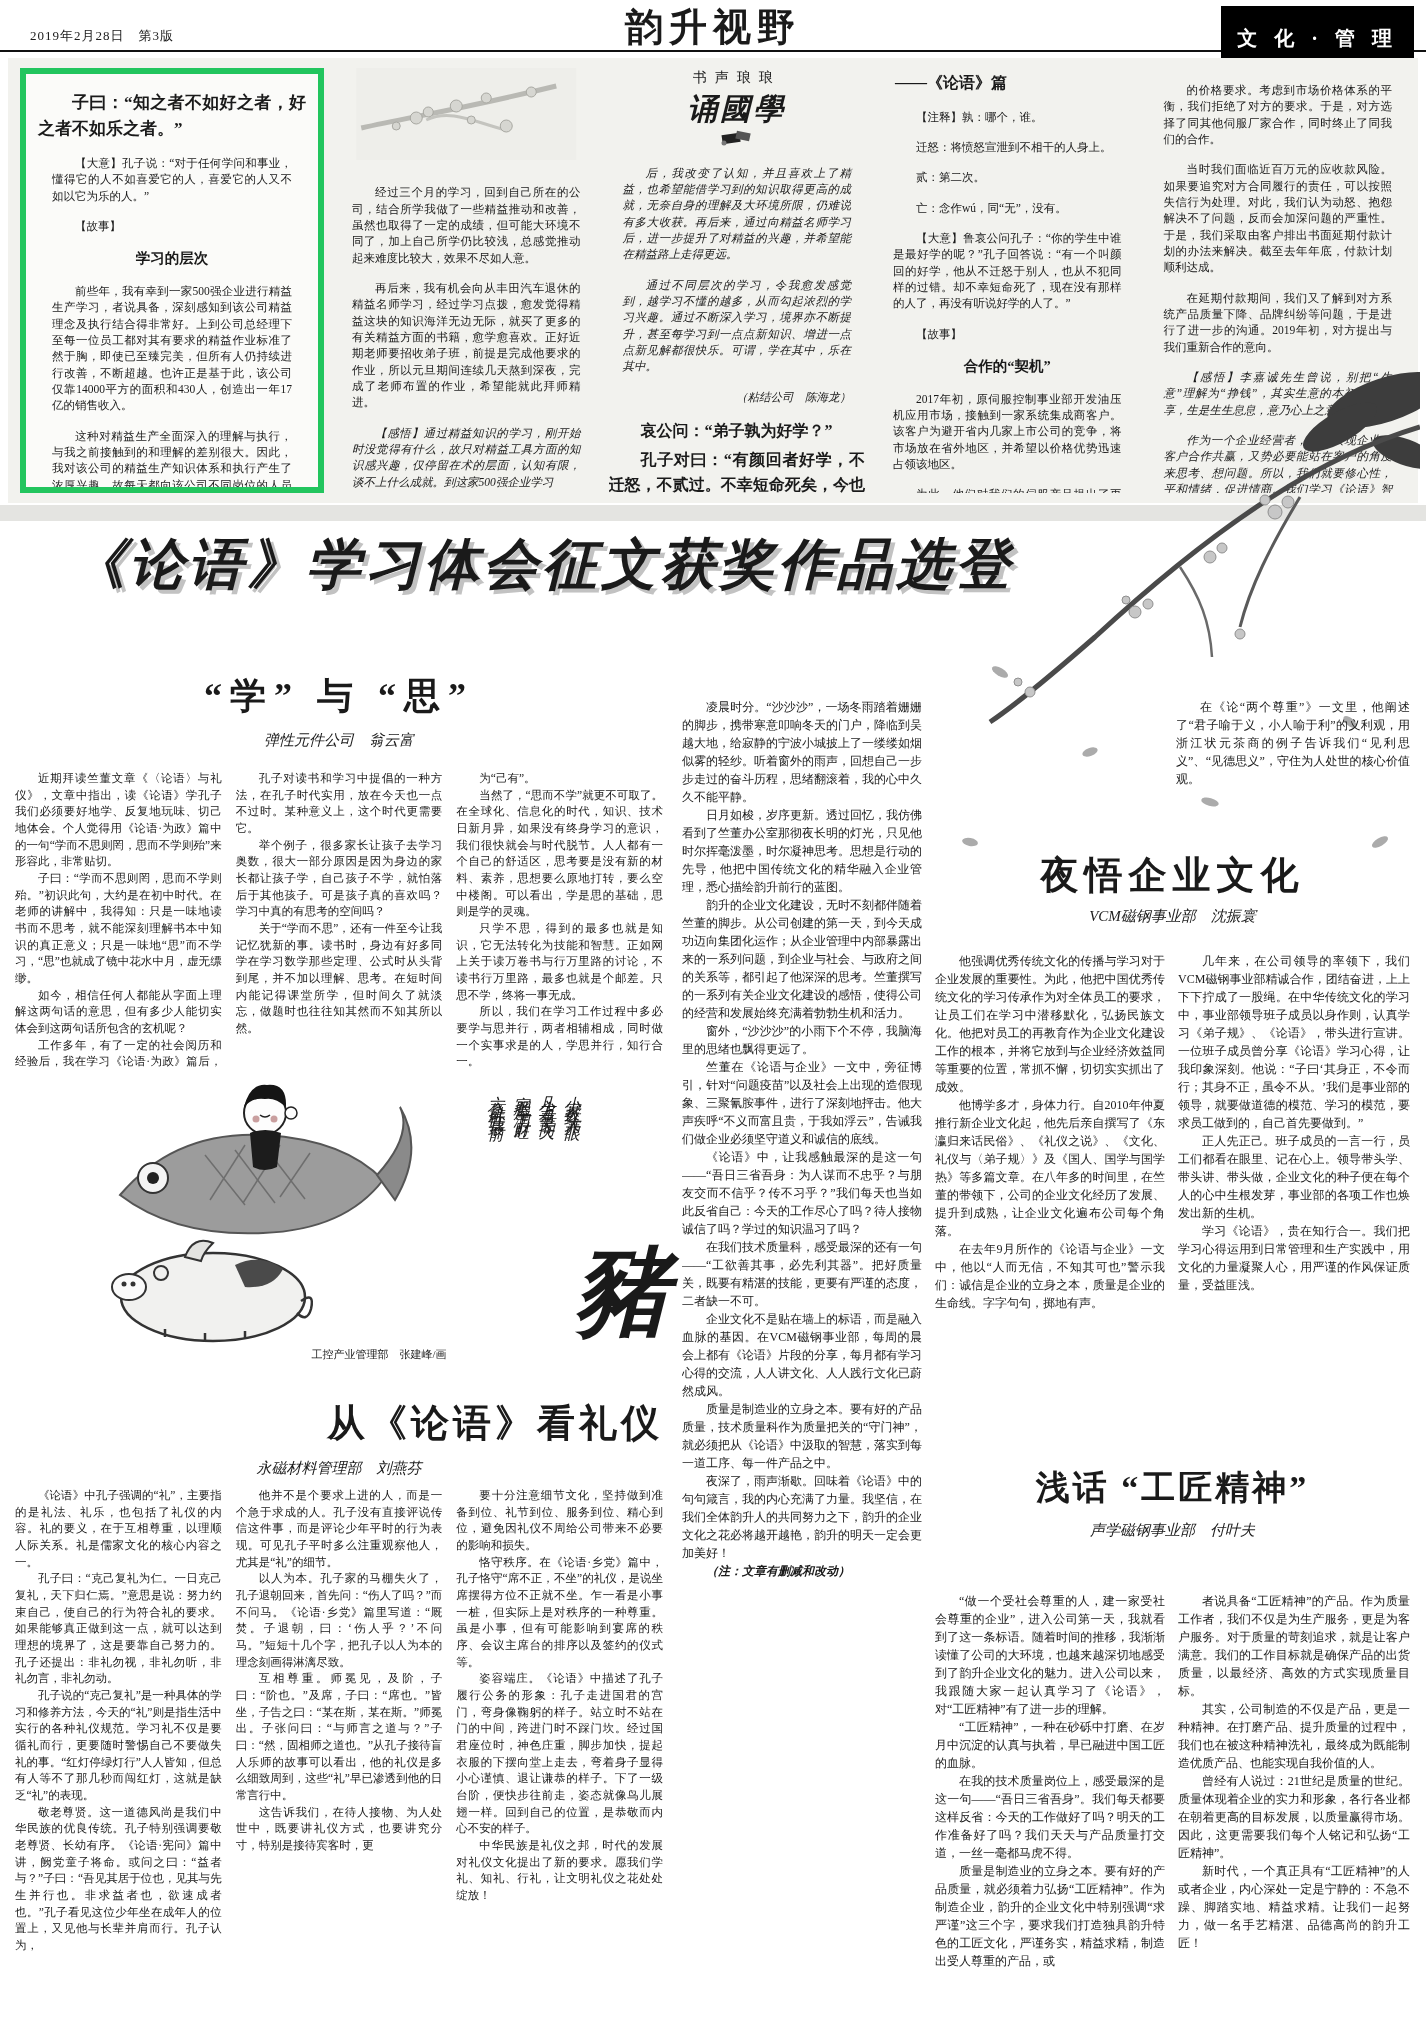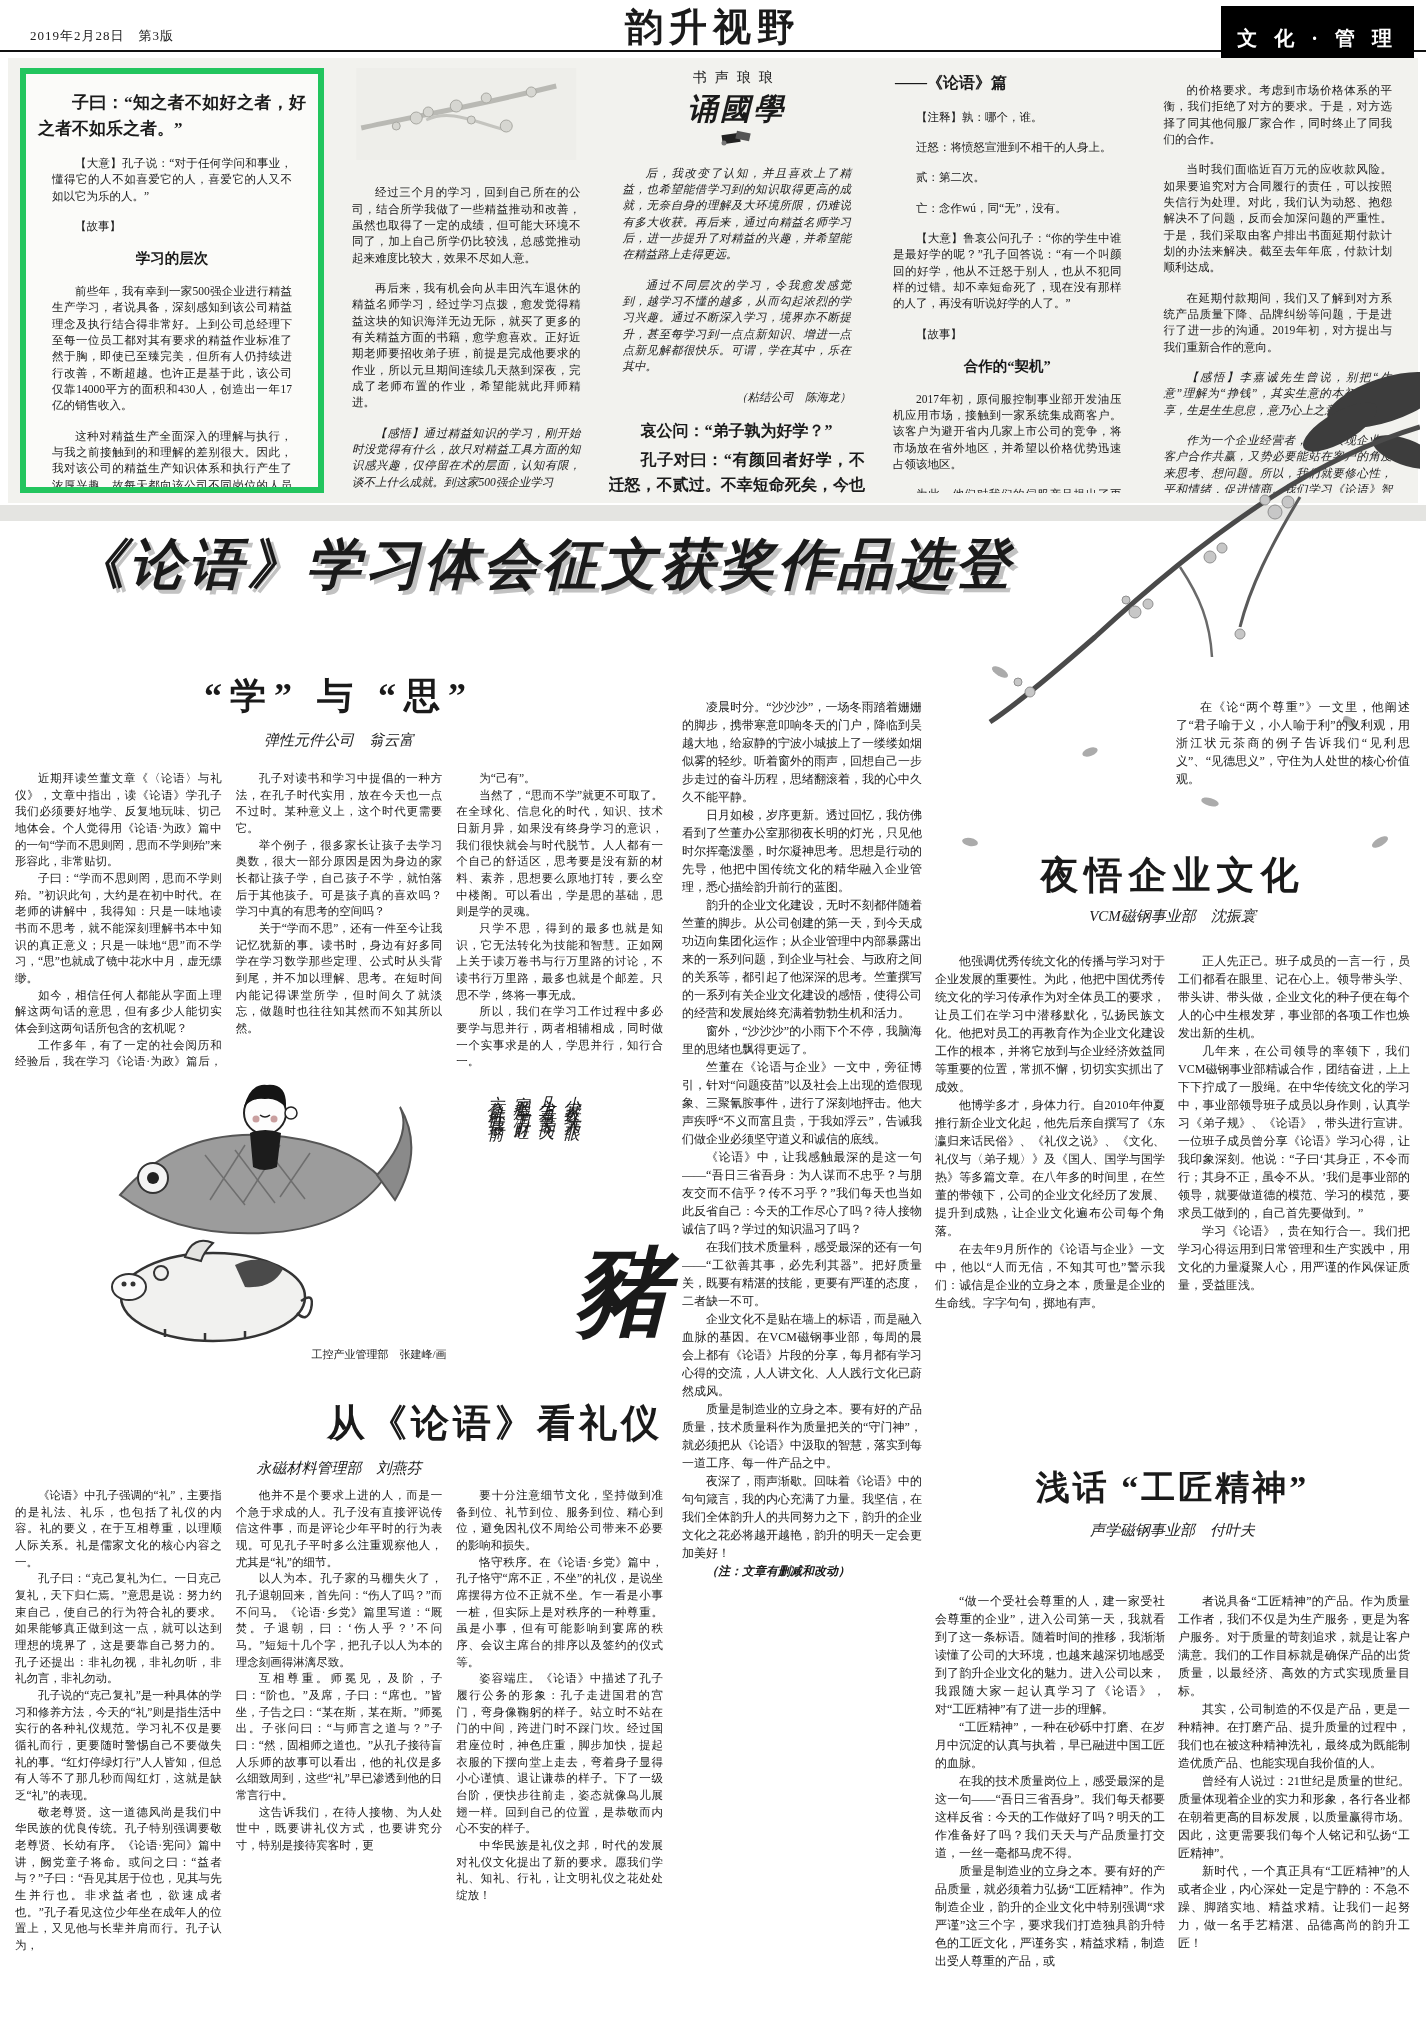--- a/index.html
+++ b/index.html
@@ -328,22 +328,22 @@
   <div class="art-head yewu-head">
     <h2>夜悟企业文化</h2>
     <div class="byline">VCM磁钢事业部　沈振寰</div>
   </div>
   <div class="abscol yewu-colB">
       <p>他强调优秀传统文化的传播与学习对于企业发展的重要性。为此，他把中国优秀传统文化的学习传承作为对全体员工的要求，让员工们在学习中潜移默化，弘扬民族文化。他把对员工的再教育作为企业文化建设工作的根本，并将它放到与企业经济效益同等重要的位置，常抓不懈，切切实实抓出了成效。</p>
       <p>他博学多才，身体力行。自2010年仲夏推行新企业文化起，他先后亲自撰写了《东瀛归来话民俗》、《礼仪之说》、《文化、礼仪与〈弟子规〉》及《国人、国学与国学热》等多篇文章。在八年多的时间里，在竺董的带领下，公司的企业文化经历了发展、提升到成熟，让企业文化遍布公司每个角落。</p>
       <p>在去年9月所作的《论语与企业》一文中，他以“人而无信，不知其可也”警示我们：诚信是企业的立身之本，质量是企业的生命线。字字句句，掷地有声。</p>
     </div>
   <div class="abscol yewu-colC">
+      <p>几年来，在公司领导的率领下，我们VCM磁钢事业部精诚合作，团结奋进，上上下下拧成了一股绳。在中华传统文化的学习中，事业部领导班子成员以身作则，认真学习《弟子规》、《论语》，带头进行宣讲。一位班子成员曾分享《论语》学习心得，让我印象深刻。他说：“子曰‘其身正，不令而行；其身不正，虽令不从。’我们是事业部的领导，就要做道德的模范、学习的模范，要求员工做到的，自己首先要做到。”</p>
       <p>正人先正己。班子成员的一言一行，员工们都看在眼里、记在心上。领导带头学、带头讲、带头做，企业文化的种子便在每个人的心中生根发芽，事业部的各项工作也焕发出新的生机。</p>
-      <p>几年来，在公司领导的率领下，我们VCM磁钢事业部精诚合作，团结奋进，上上下下拧成了一股绳。在中华传统文化的学习中，事业部领导班子成员以身作则，认真学习《弟子规》、《论语》，带头进行宣讲。一位班子成员曾分享《论语》学习心得，让我印象深刻。他说：“子曰‘其身正，不令而行；其身不正，虽令不从。’我们是事业部的领导，就要做道德的模范、学习的模范，要求员工做到的，自己首先要做到。”</p>
       <p>学习《论语》，贵在知行合一。我们把学习心得运用到日常管理和生产实践中，用文化的力量凝聚人心，用严谨的作风保证质量，受益匪浅。</p>
     </div>
 
   <div class="art-head gj-head">
     <h2>浅话 “工匠精神”</h2>
     <div class="byline">声学磁钢事业部　付叶夫</div>
   </div>
   <div class="abscol gj-col1">
       <p>“做一个受社会尊重的人，建一家受社会尊重的企业”，进入公司第一天，我就看到了这一条标语。随着时间的推移，我渐渐读懂了公司的大环境，也越来越深切地感受到了韵升企业文化的魅力。进入公司以来，我跟随大家一起认真学习了《论语》，对“工匠精神”有了进一步的理解。</p>
       <p>“工匠精神”，一种在砂砾中打磨、在岁月中沉淀的认真与执着，早已融进中国工匠的血脉。</p>

